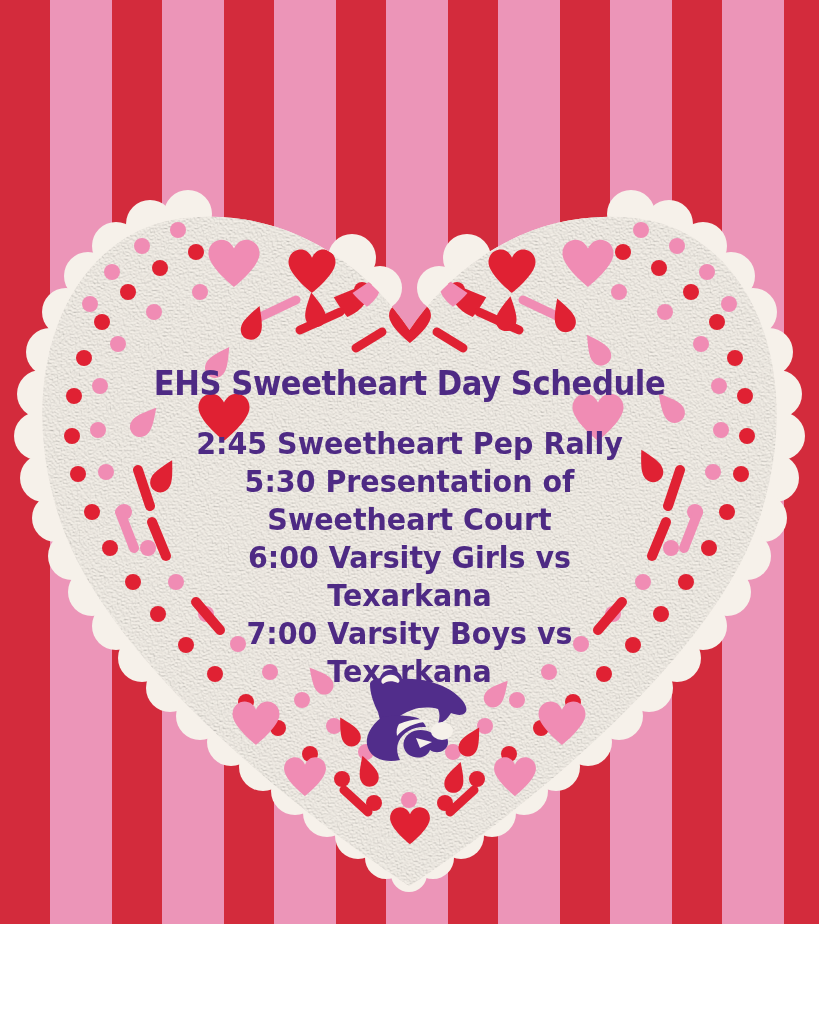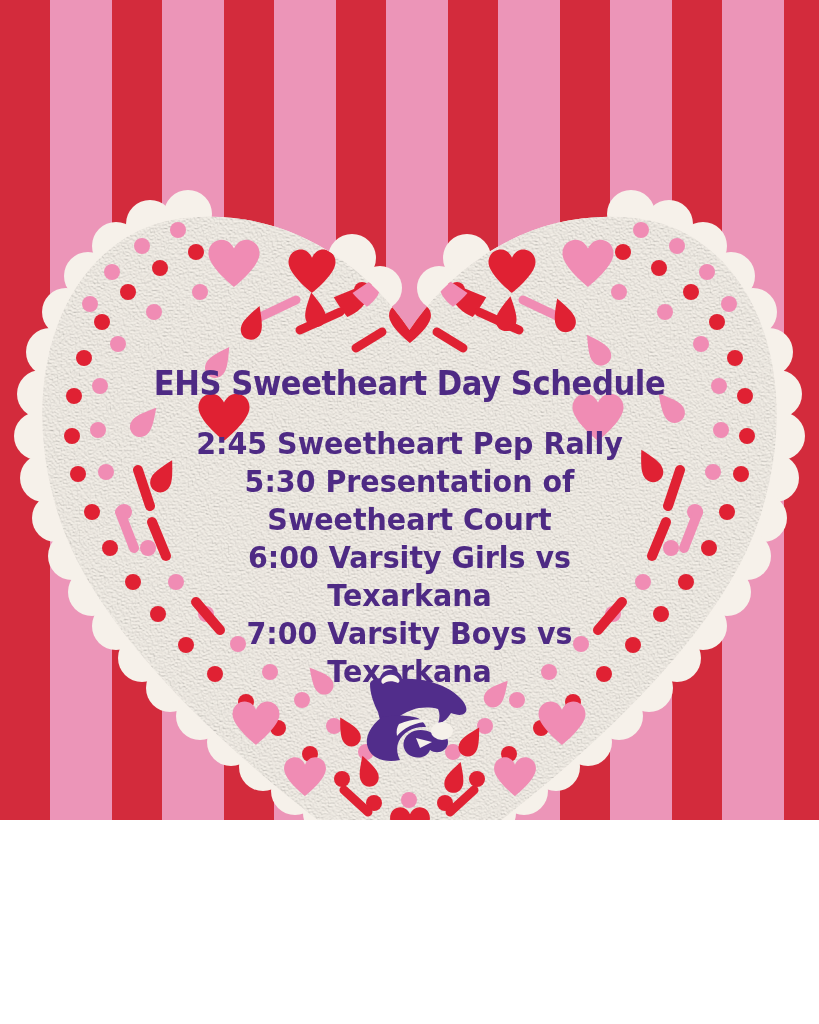--- a/index.html
+++ b/index.html
@@ -8,21 +8,21 @@
     padding: 0;
     background: #ffffff;
   }
   body {
     font-family: "Liberation Sans", sans-serif;
   }
 
   #poster {
     position: relative;
     width: 819px;
-    height: 820px;
+    height: 924px;
     overflow: hidden;
   }
 
   
   .stripes {
     position: absolute;
     inset: 0;
     background-color: #D32B3C;
     background-image: repeating-linear-gradient(
       90deg,

